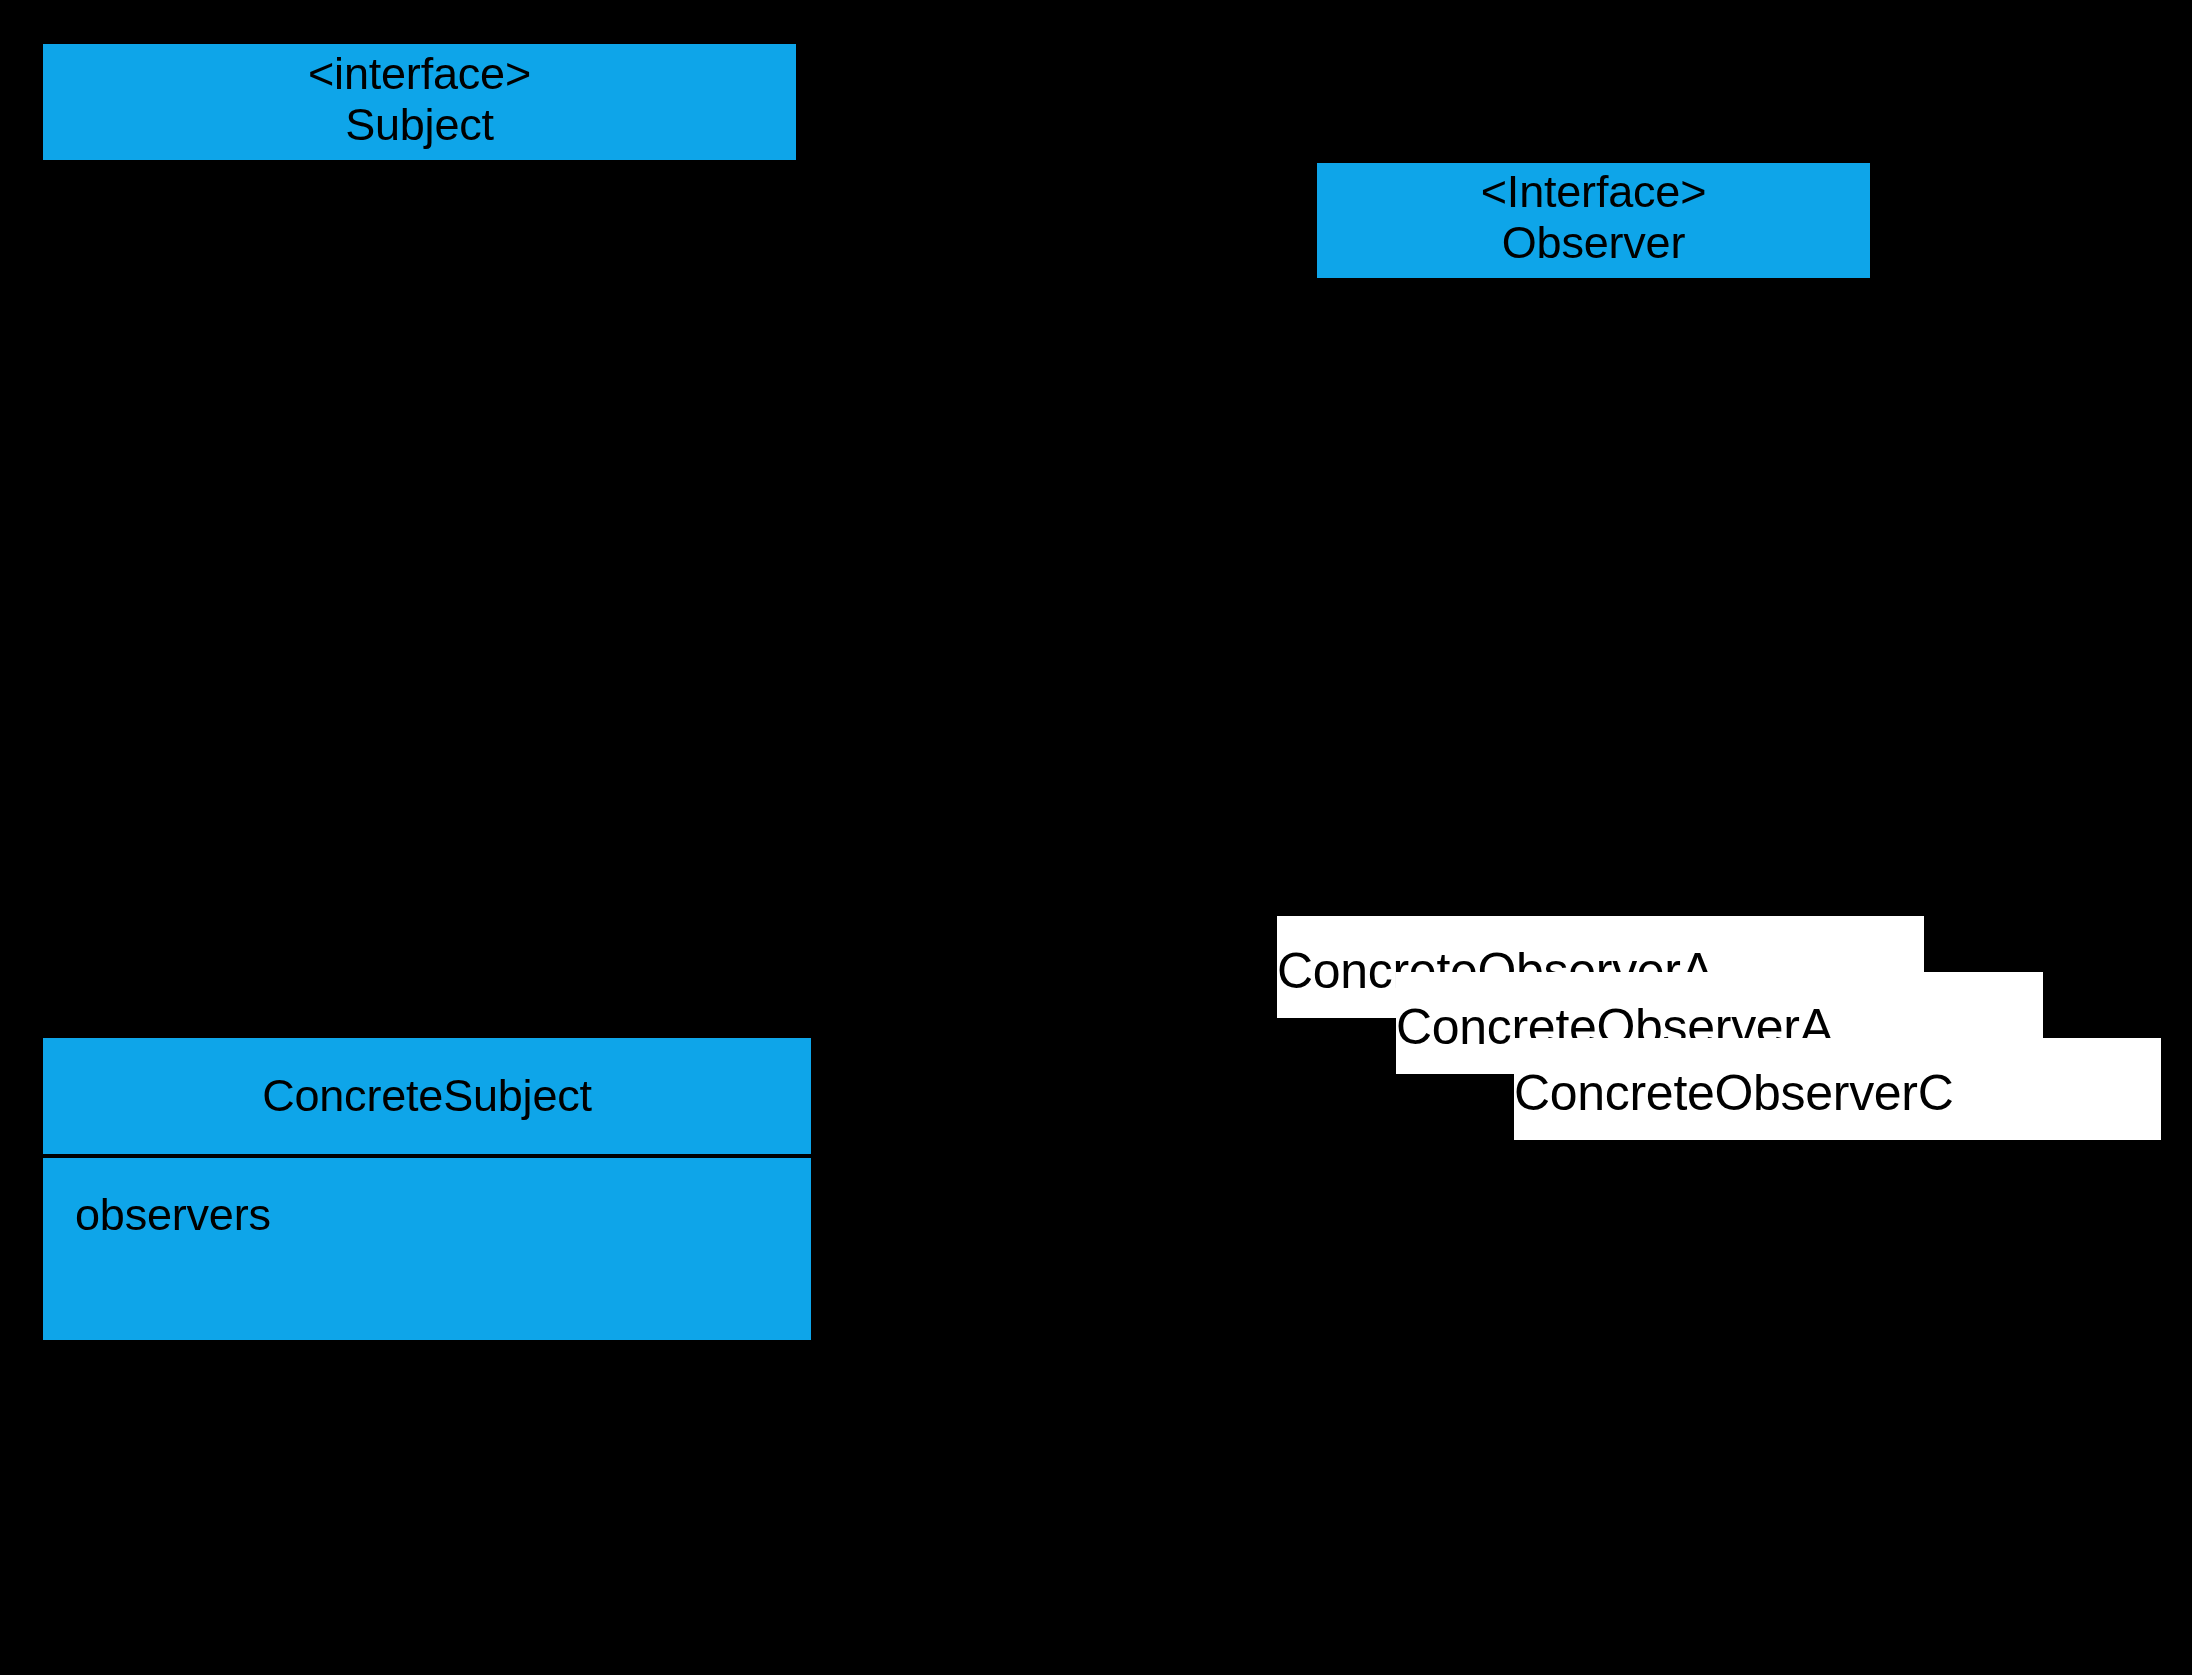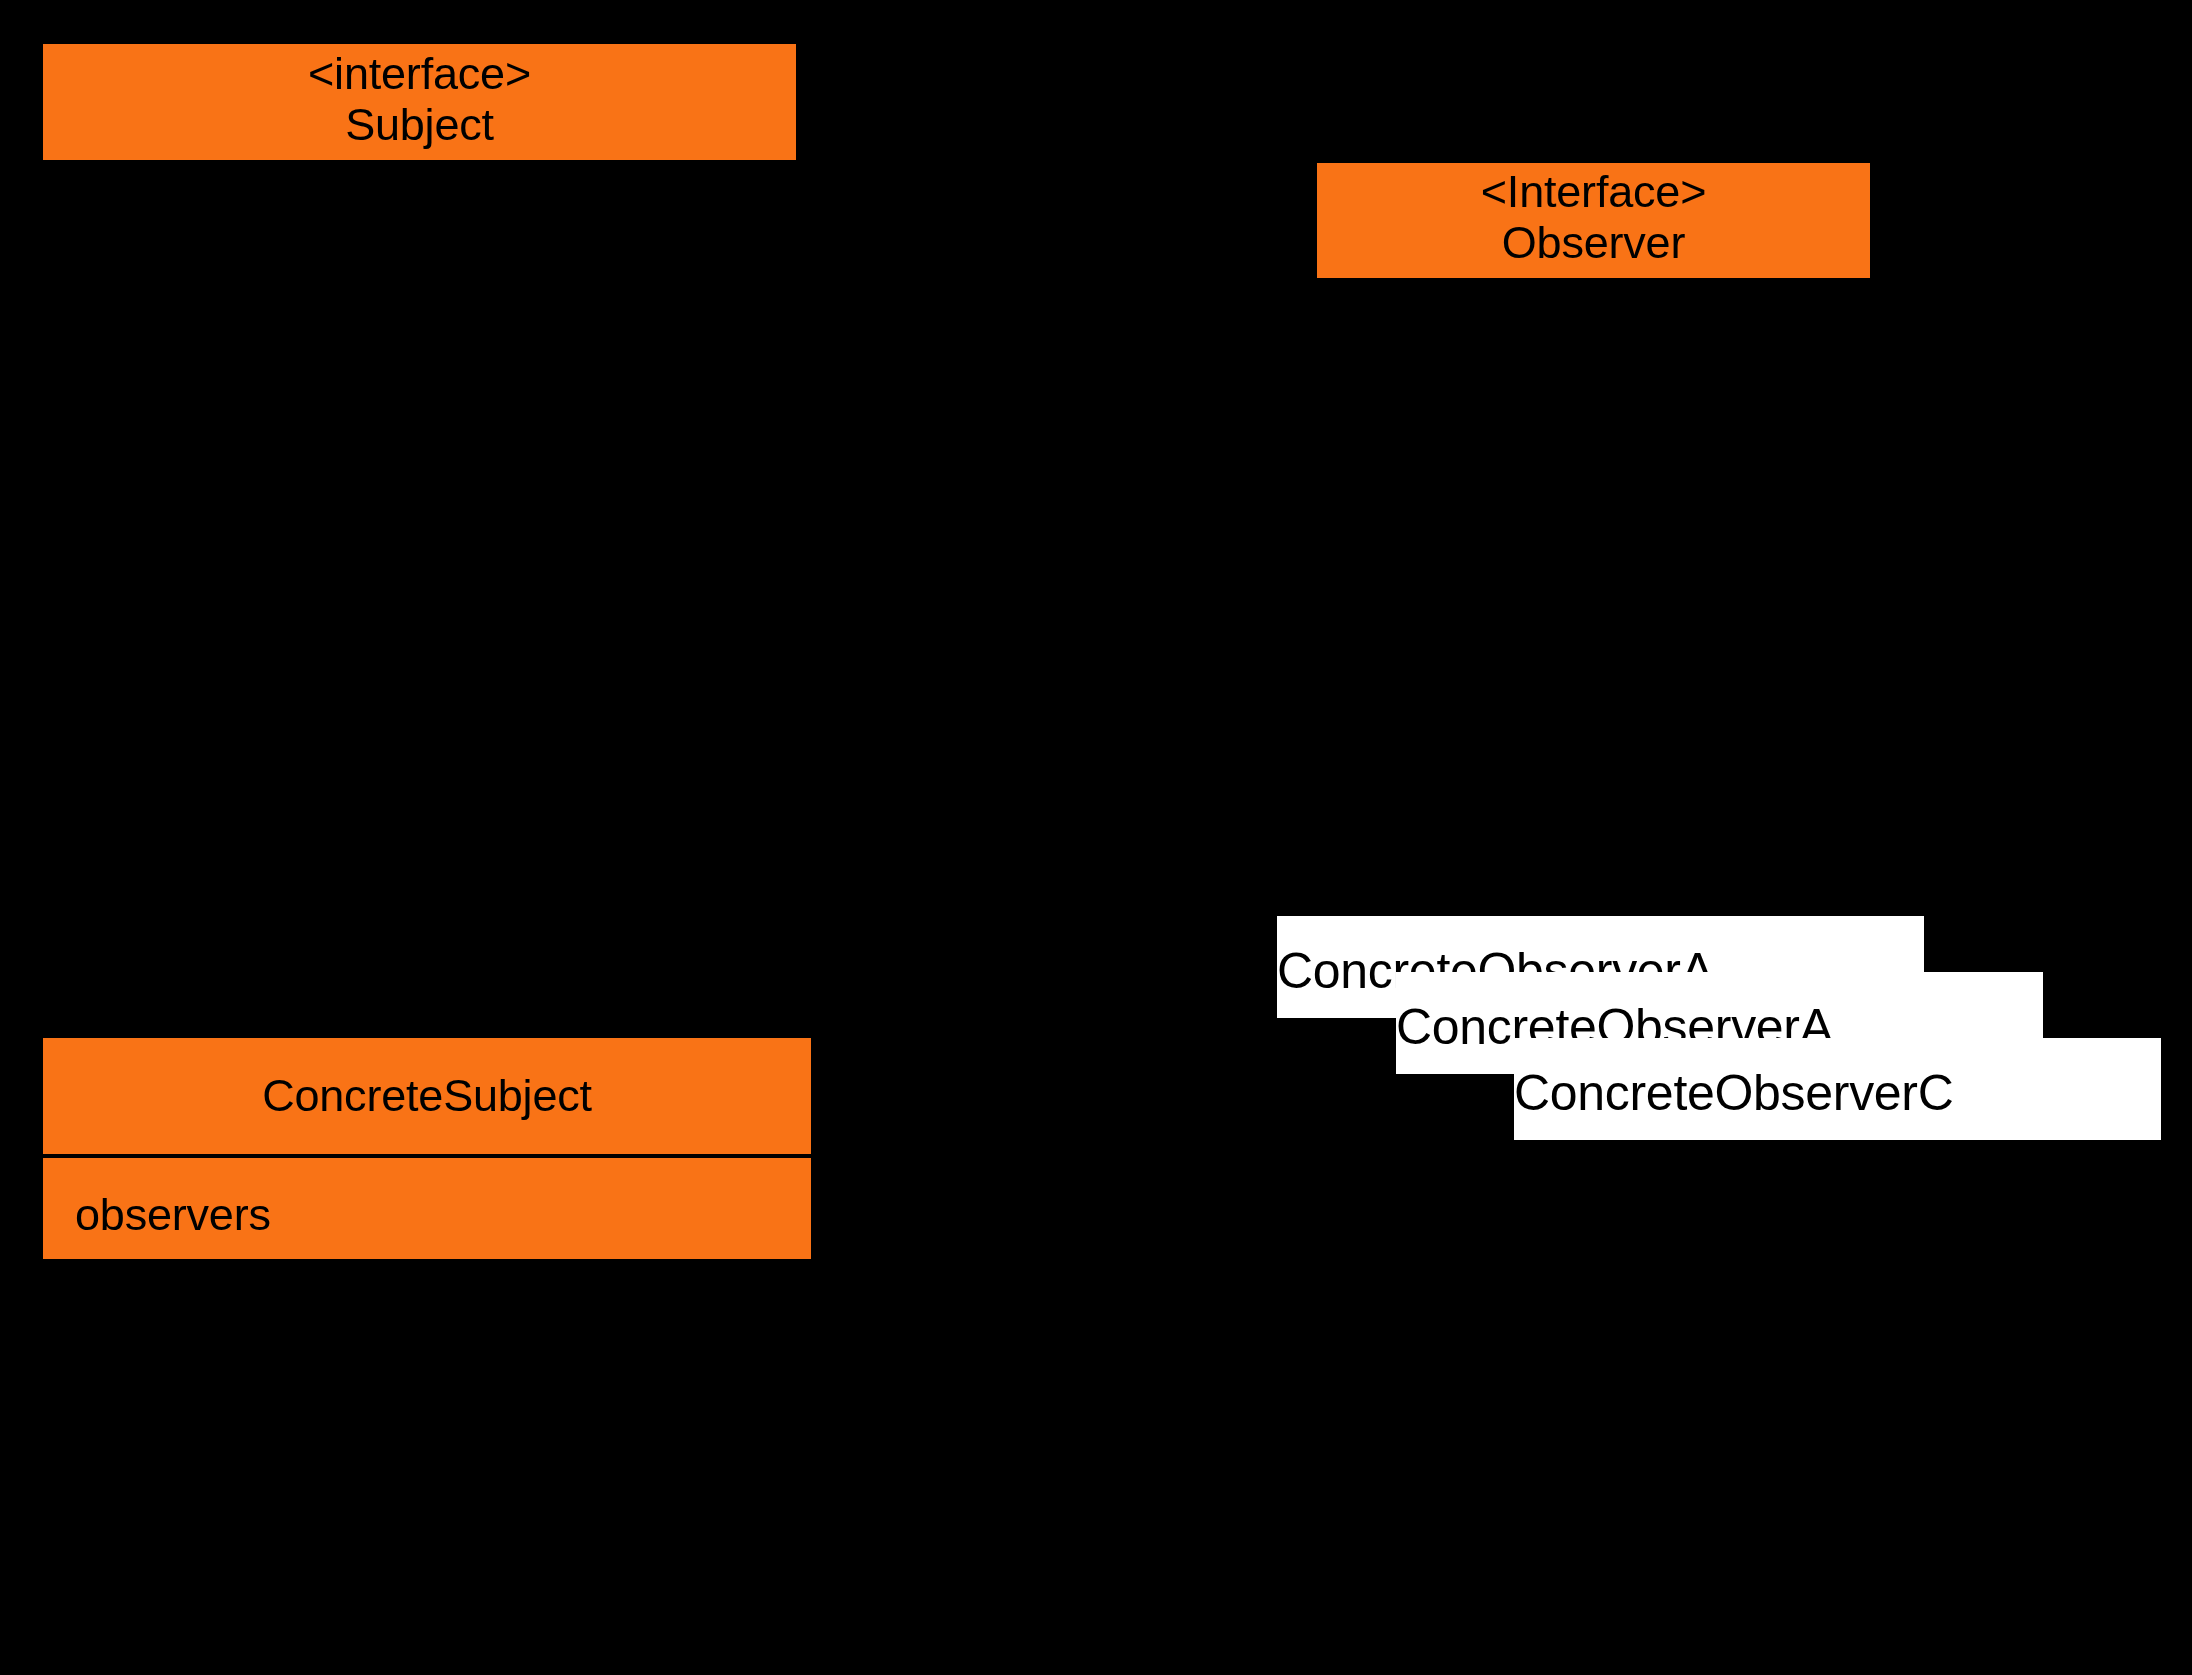--- a/index.html
+++ b/index.html
@@ -15,21 +15,21 @@
     position: relative;
     width: 2193px;
     height: 1676px;
     background: #000000;
     overflow: hidden;
   }
 
   
   .uml-box {
     position: absolute;
-    background: #f97316;
+    background: #0ea5e9;
     box-sizing: border-box;
     overflow: visible;
   }
 
   
   .uml-box .box-title {
     position: absolute;
     left: 0;
     width: 100%;
     text-align: center;
@@ -63,21 +63,21 @@
     top: 5px;
     font-size: 45px;
   }
   #box-observer .line2 { margin-top: 2px; }
 
   
   #box-concrete-subject {
     left: 43px;
     top: 1038px;
     width: 768px;
-    height: 221px;
+    height: 302px;
     padding-left: 30px;
   }
   #box-concrete-subject .compartment-name {
     position: absolute;
     left: 0; top: 0;
     width: 100%;
     height: 116px;
     display: flex;
     align-items: center;
     justify-content: center;

